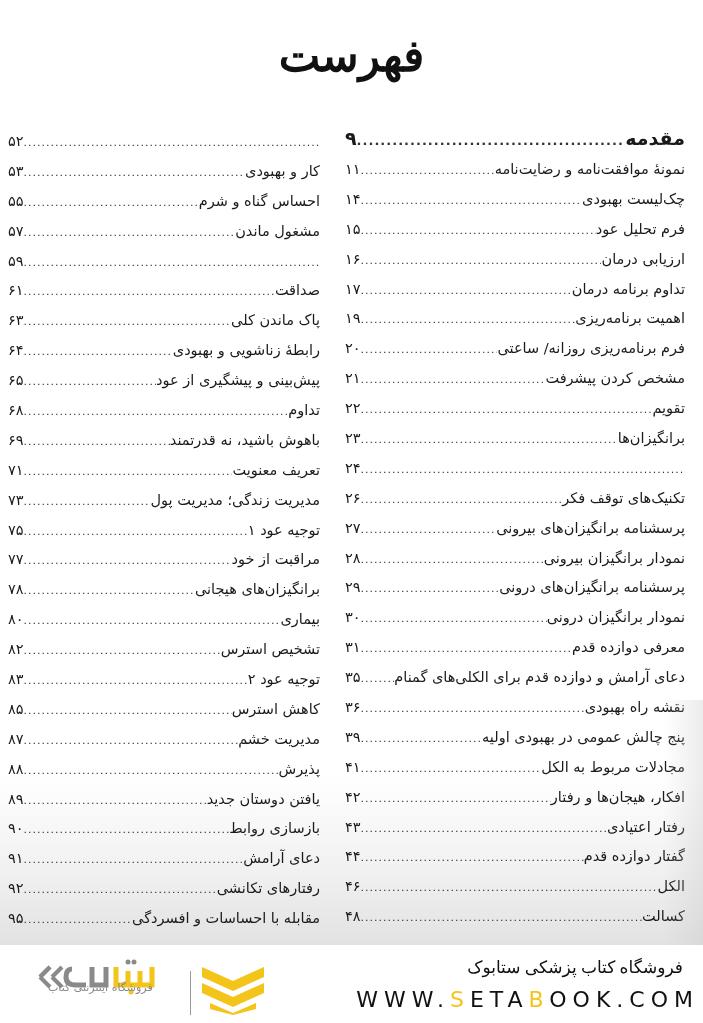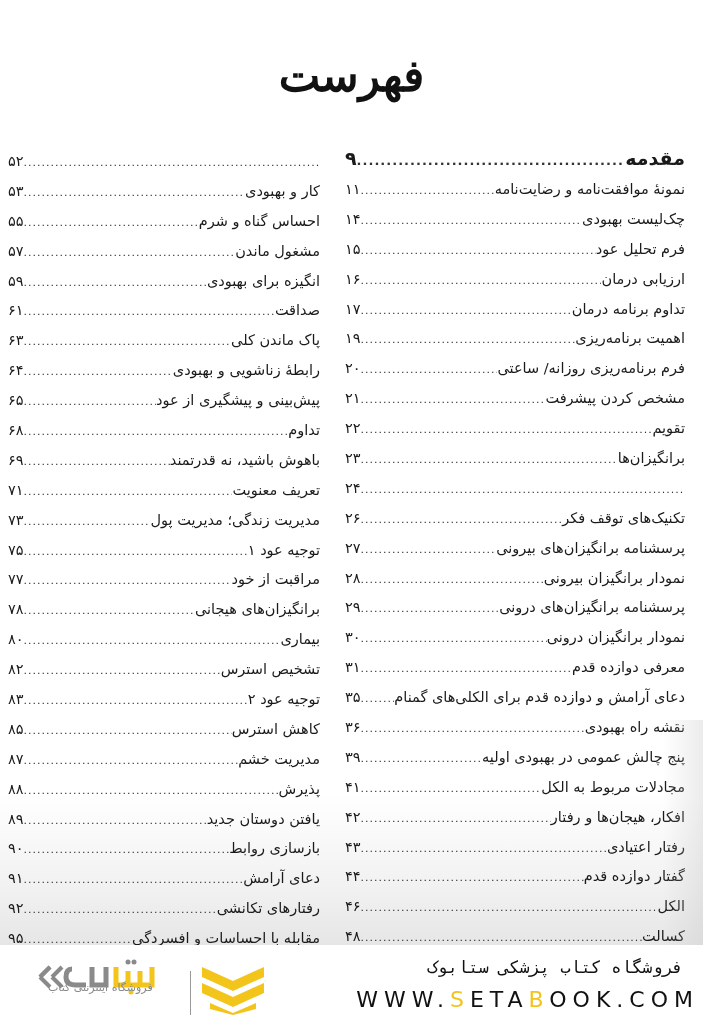--- a/index.html
+++ b/index.html
@@ -4,21 +4,20 @@
 <style>
   html, body { margin: 0; padding: 0; }
   body {
     width: 703px; height: 1023px; overflow: hidden; position: relative;
     background: #ffffff;
     font-family: "DejaVu Sans", sans-serif;
   }
   .page {
     position: absolute; left: 0; top: 0; width: 703px; height: 945px;
     background: linear-gradient(to bottom, #ffffff 0%, #ffffff 82%, #f1f1f1 92%, #e2e2e2 100%);
-    margin-top: 20px;
   }
   .page::after {
     content: ""; position: absolute; right: 0; top: 700px; width: 40px; height: 245px;
     background: linear-gradient(to right, rgba(255,255,255,0), rgba(200,200,200,0.35));
   }
   .title {
     position: absolute; top: 30px; left: 0; width: 703px; text-align: center;
     font-family: "DejaVu Serif", serif; font-weight: bold; font-size: 44px;
     color: #111; direction: rtl;
   }
@@ -44,21 +43,21 @@
   .entry .page-no { flex: 0 0 auto; font-size: 14.5px; }
   .entry.head { font-weight: bold; font-size: 19px; height: 34px; line-height: 34px; }
   .entry.head .page-no { font-size: 19px; }
   .entry.head .dots { height: 34px; font-size: 13px; font-weight: bold; }
 
   .footer {
     position: absolute; left: 0; top: 945px; width: 703px; height: 78px; background: #ffffff;
   }
   .shop-name {
     position: absolute; right: 20px; top: 12px; direction: rtl;
-    font-family: Liberation Mono, monospace; font-size: 17px; color: #111;
+    font-family: Liberation Serif, serif; font-size: 17px; color: #111;
   }
   .shop-url {
     position: absolute; right: 4px; top: 42px; font-family: "DejaVu Sans", sans-serif;
     font-size: 22px; letter-spacing: 6px; color: #111;
   }
   .shop-url .hl { color: #f3c41a; }
   .logo-mark { position: absolute; left: 198px; top: 18px; width: 70px; height: 52px; }
   .logo-sep { position: absolute; left: 190px; top: 26px; width: 1px; height: 44px; background: #999; }
   .logo-word { position: absolute; left: 36px; top: 14px; width: 150px; height: 36px; }
   .logo-sub {
@@ -225,21 +224,20 @@
           <span class="label">احساس گناه و شرم</span>
           <span class="dots"></span>
           <span class="page-no">۵۵</span>
         </div>
         <div class="entry">
           <span class="label">مشغول ماندن</span>
           <span class="dots"></span>
           <span class="page-no">۵۷</span>
         </div>
         <div class="entry">
-          <span class="label">انگیزه برای بهبودی</span>
           <span class="dots"></span>
           <span class="page-no">۵۹</span>
         </div>
         <div class="entry">
           <span class="label">صداقت</span>
           <span class="dots"></span>
           <span class="page-no">۶۱</span>
         </div>
         <div class="entry">
           <span class="label">پاک ماندن کلی</span>

